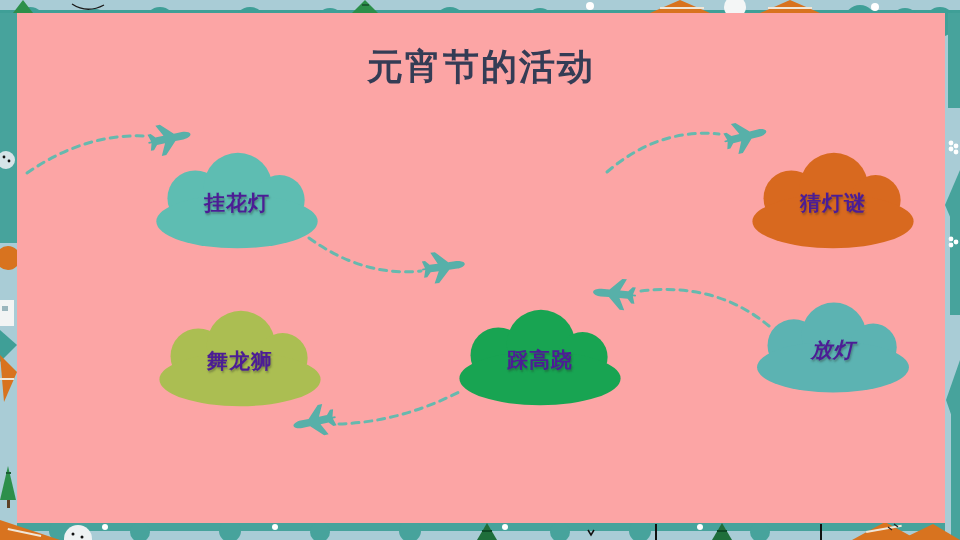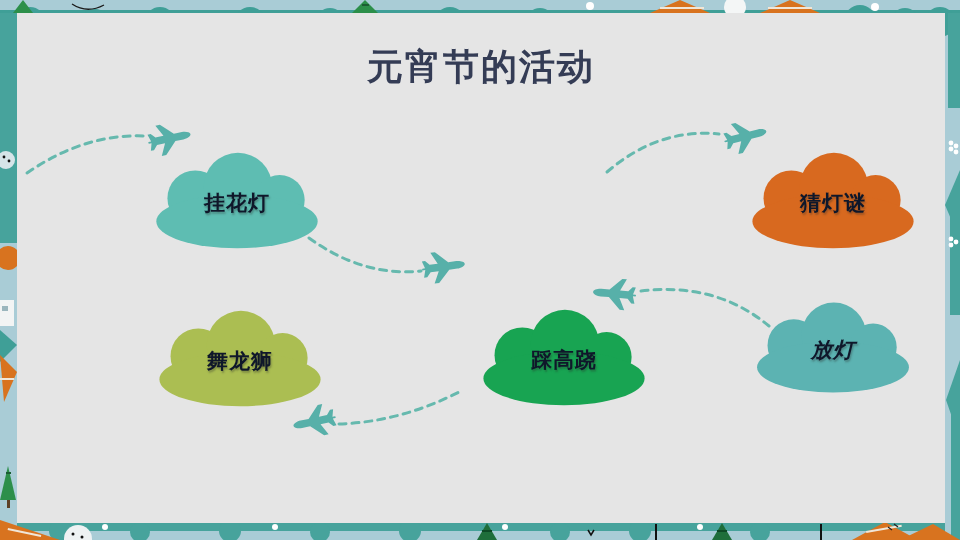--- a/index.html
+++ b/index.html
@@ -4,43 +4,43 @@
 <style>
   html,body{margin:0;padding:0;background:#888;}
   .stage{
     position:relative;width:960px;height:540px;overflow:hidden;
     font-family:"Liberation Sans", sans-serif;
     background:#a9ccd6;
   }
   .bg{position:absolute;inset:0;z-index:0;}
   .slide{
     position:absolute;left:17px;top:13px;width:928px;height:510px;
-    background:#e5e5e5;z-index:1;
+    background:#fca5a5;z-index:1;
   }
   .title{
     position:absolute;left:0;top:30px;width:100%;
     text-align:center;font-size:36px;font-weight:800;
     letter-spacing:2px;color:#343c55;margin:0;
   }
   .cloud{
     position:absolute;z-index:2;
     display:flex;align-items:center;justify-content:center;
   }
   .cloud svg{position:absolute;inset:0;width:100%;height:100%;}
   .cloud .label{
-    position:relative;z-index:3;color:#0f172a;font-size:21px;font-weight:700;
+    position:relative;z-index:3;color:#4c1d95;font-size:21px;font-weight:700;
     letter-spacing:1px;transform:translateY(2px);
     text-shadow:1px 2px 2px rgba(40,40,40,0.35);
   }
   .connectors{position:absolute;inset:0;z-index:4;pointer-events:none;}
   .c1{left:148px;top:150px;width:178px;height:102px;}
   .c2{left:452px;top:146px;width:176px;height:104px;}
   .c3{left:745px;top:150px;width:176px;height:102px;}
   .c4{left:152px;top:308px;width:176px;height:102px;}
-  .c5{left:476px;top:306px;width:176px;height:104px;justify-content:center;}
+  .c5{left:452px;top:306px;width:176px;height:104px;justify-content:center;}
   .c6{left:748px;top:300px;width:170px;height:96px;font-style:italic;}
 </style>
 </head>
 <body>
 
 <div class="stage">
 
   <svg class="bg" width="960" height="540" viewBox="0 0 960 540" aria-hidden="true">
     <rect x="0" y="0" width="960" height="540" fill="#a9ccd6"></rect>
 

